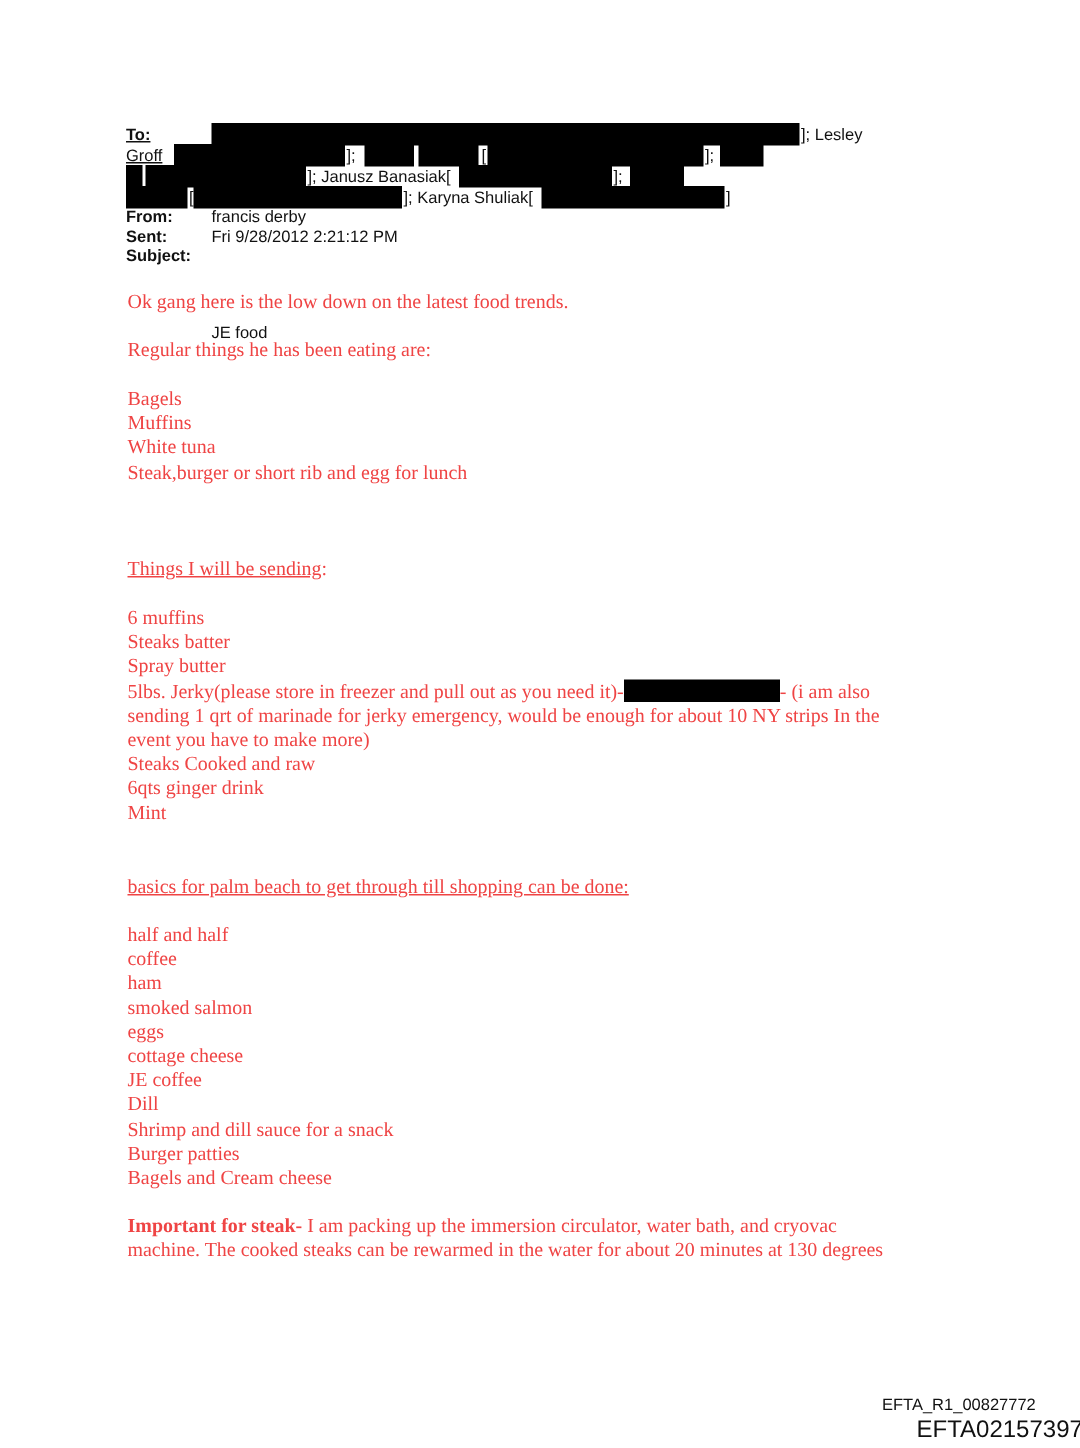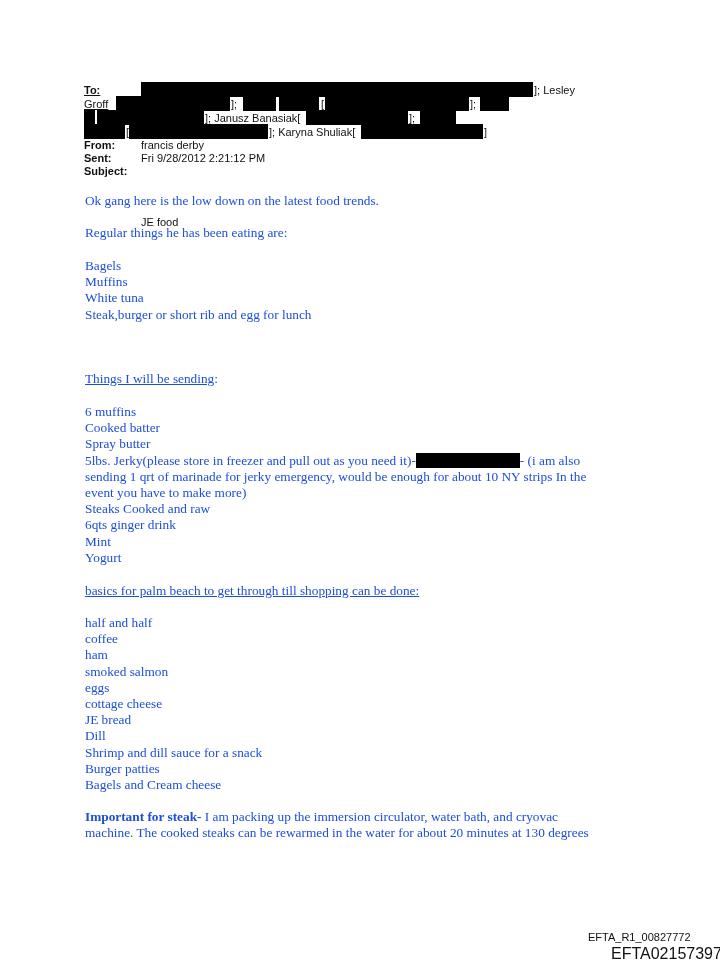--- a/index.html
+++ b/index.html
@@ -3,21 +3,21 @@
 <meta charset="utf-8">
 <style>
   html, body { margin: 0; padding: 0; }
   body {
     width: 720px; height: 965px; background: #ffffff; position: relative;
     overflow: hidden; color: #111;
   }
   .hdr { position: absolute; font-family: "Liberation Sans", sans-serif; font-size: 11px; line-height: 13px; color: #111; white-space: nowrap; }
   .hdr-label { font-weight: bold; }
   .redact { position: absolute; background: #000; }
-  .body-text { position: absolute; left: 85px; font-family: "Liberation Serif", serif; font-size: 13.3px; line-height: 16.2px; color: #1d4ed8; white-space: nowrap; }
+  .body-text { position: absolute; left: 85px; font-family: "Liberation Serif", serif; font-size: 13.3px; line-height: 16.2px; color: #ef4444; white-space: nowrap; }
   .u { text-decoration: underline; }
   .b { font-weight: bold; }
   .foot { position: absolute; font-family: "Liberation Sans", sans-serif; color: #111; white-space: nowrap; }
   .list-line { display: block; }
 </style>
 </head>
 <body>
 
 <div>
 
@@ -65,41 +65,40 @@
     <span class="list-line">Bagels</span>
     <span class="list-line">Muffins</span>
     <span class="list-line">White tuna</span>
     <span class="list-line">Steak,burger or short rib and egg for lunch</span>
   </div>
 
   <div class="body-text" style="top:371px;"><span class="u">Things I will be sending</span><span>:</span></div>
 
   <div class="body-text" style="top:404px;">
     <span class="list-line">6 muffins</span>
-    <span class="list-line">Cooked batter</span>
+    <span class="list-line">Steaks batter</span>
     <span class="list-line">Spray butter</span>
     <span class="list-line"><span>5lbs. Jerky(please store in freezer and pull out as you need it)-</span><span style="display:inline-block; width:104px; height:15px; background:#000; vertical-align:-3px;"></span><span>- (i am also</span></span>
     <span class="list-line">sending 1 qrt of marinade for jerky emergency, would be enough for about 10 NY strips In the</span>
     <span class="list-line">event you have to make more)</span>
     <span class="list-line">Steaks Cooked and raw</span>
     <span class="list-line">6qts ginger drink</span>
     <span class="list-line">Mint</span>
-    <span class="list-line">Yogurt</span>
   </div>
 
   <div class="body-text u" style="top:583px;">basics for palm beach to get through till shopping can be done:</div>
 
   <div class="body-text" style="top:615px;">
     <span class="list-line">half and half</span>
     <span class="list-line">coffee</span>
     <span class="list-line">ham</span>
     <span class="list-line">smoked salmon</span>
     <span class="list-line">eggs</span>
     <span class="list-line">cottage cheese</span>
-    <span class="list-line">JE bread</span>
+    <span class="list-line">JE coffee</span>
     <span class="list-line">Dill</span>
     <span class="list-line">Shrimp and dill sauce for a snack</span>
     <span class="list-line">Burger patties</span>
     <span class="list-line">Bagels and Cream cheese</span>
   </div>
 
   <div class="body-text" style="top:809px;">
     <span class="list-line"><span class="b">Important for steak-</span><span> I am packing up the immersion circulator, water bath, and cryovac</span></span>
     <span class="list-line">machine. The cooked steaks can be rewarmed in the water for about 20 minutes at 130 degrees</span>
   </div>

